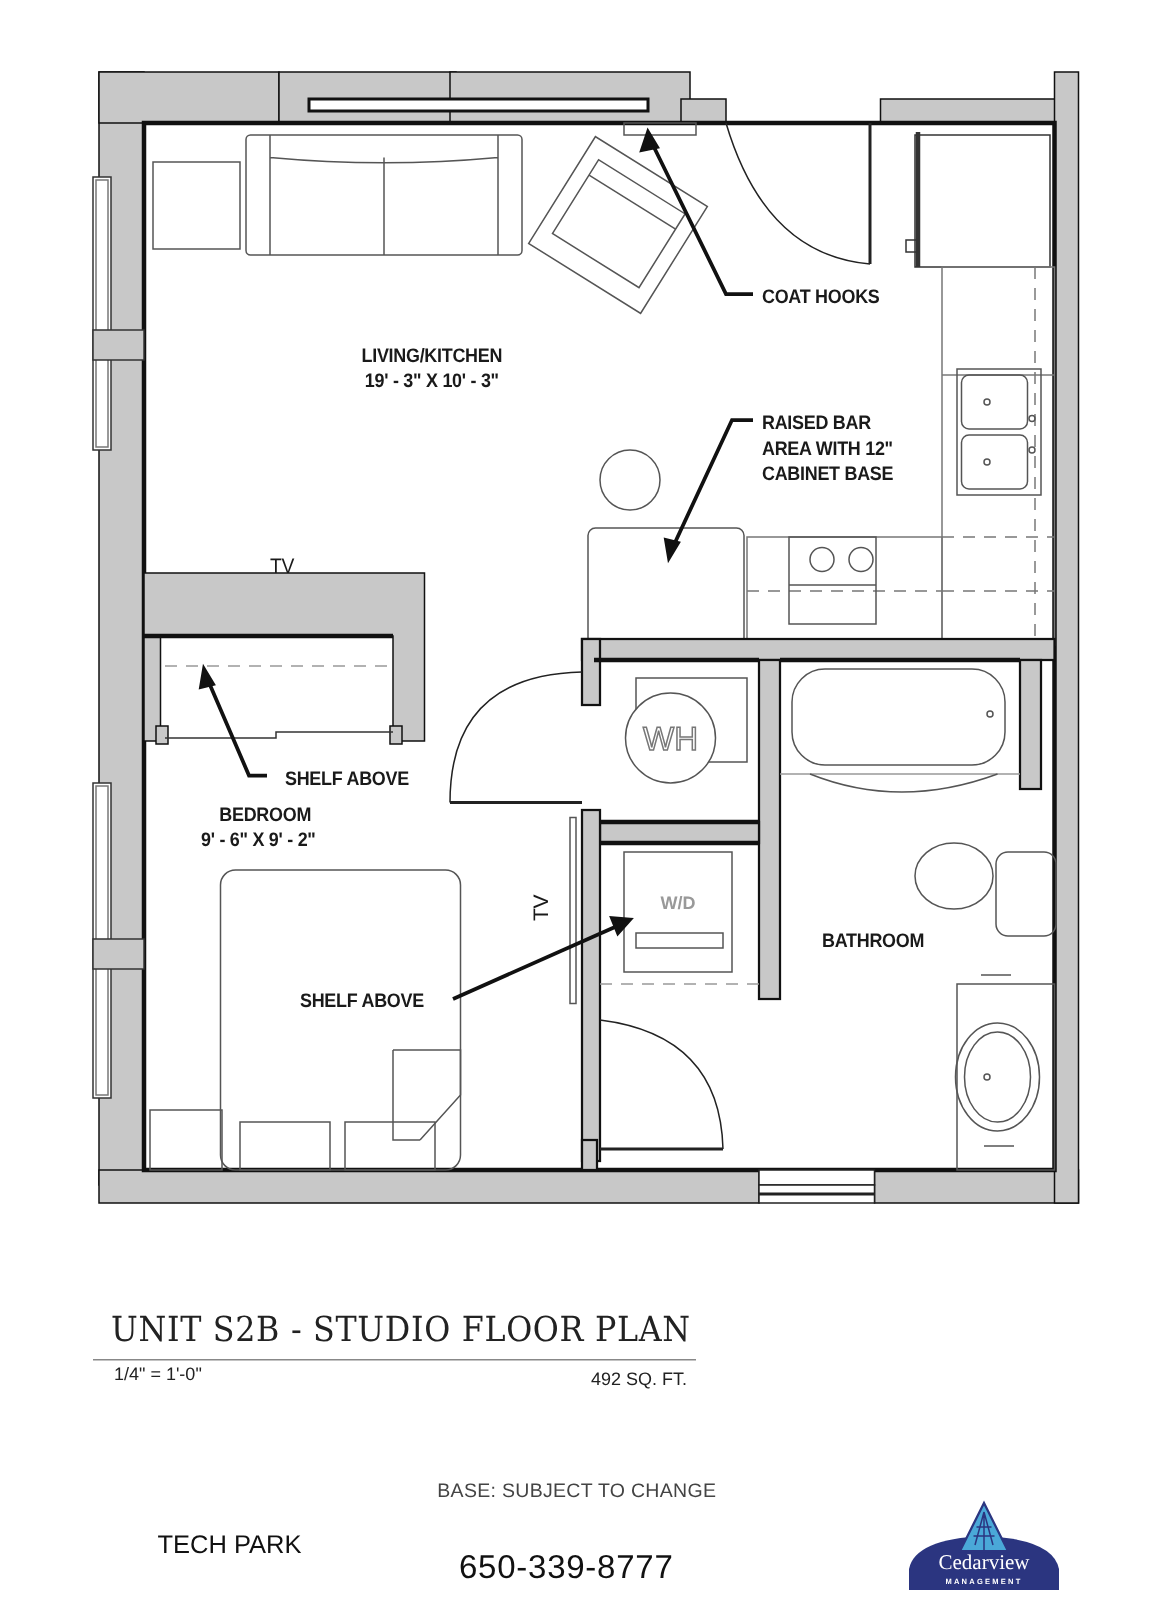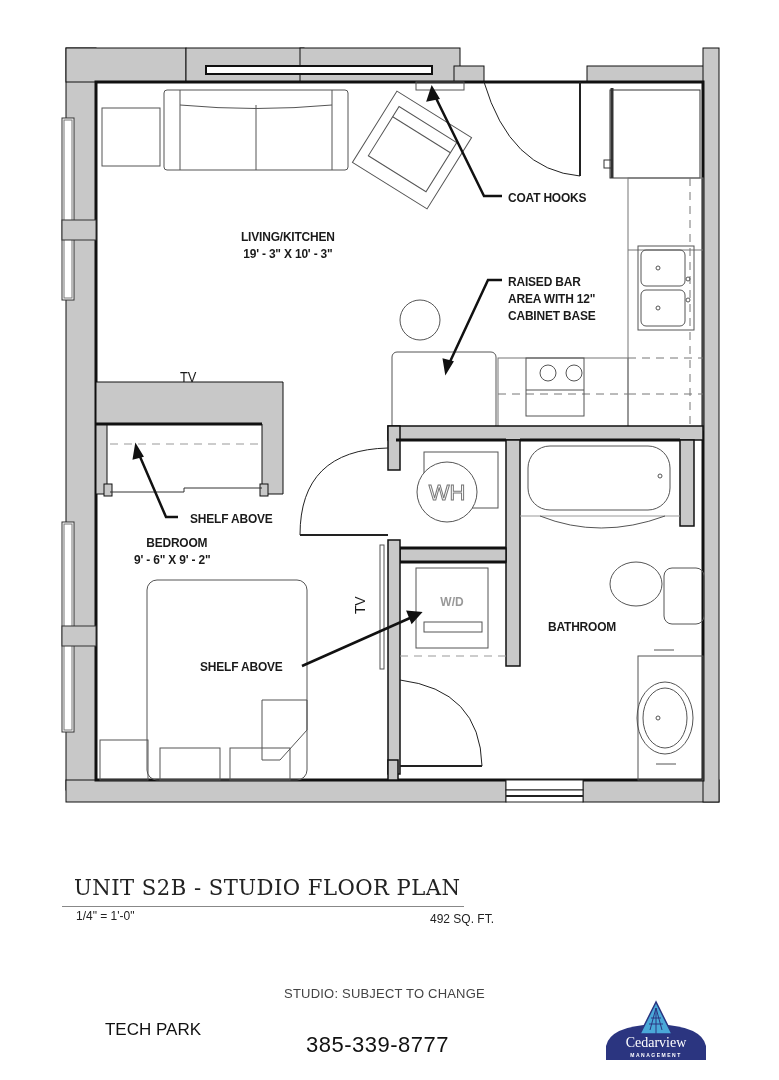--- a/index.html
+++ b/index.html
@@ -4,21 +4,21 @@
 <style>
   html, body { margin: 0; padding: 0; background: #ffffff; }
   body { width: 779px; height: 1080px; position: relative; overflow: hidden; font-family: "Liberation Sans", sans-serif; }
   #plan { position: absolute; left: 0; top: 0; width: 779px; height: 840px; }
   .lbl { position: absolute; font-family: "Liberation Sans", sans-serif; font-weight: bold; font-size: 13px; color: #1a1a1a; line-height: 17px; letter-spacing: -0.2px; transform: scaleX(0.92); transform-origin: left top; white-space: nowrap; }
   .lbl.center { text-align: center; }
   .lbl.plain { font-weight: normal; font-size: 14px; }
   .title { position: absolute; left: 74px; top: 874px; font-family: "DejaVu Serif", serif; font-size: 23px; color: #222; letter-spacing: 0.5px; font-weight: normal; white-space: nowrap; transform: scaleX(0.92); transform-origin: left top; }
   .title-rule { position: absolute; left: 62px; top: 906px; width: 402px; height: 1px; background: #888; }
   .scale { position: absolute; left: 76px; top: 909px; font-size: 12px; color: #222; }
-  .sqft { position: absolute; left: 394px; top: 912px; font-size: 12px; color: #222; margin-left: 36px; }
+  .sqft { position: absolute; left: 394px; top: 912px; font-size: 12px; color: #222; }
   .draft { position: absolute; left: 0; width: 779px; top: 986px; text-align: center; font-size: 13px; color: #444; letter-spacing: 0.2px; padding-left: 0; }
   .draft span { display: inline-block; margin-left: -10px; }
   .company { position: absolute; left: 78px; top: 1018px; font-size: 17px; color: #111; line-height: 23px; text-align: center; width: 150px; }
   .phone { position: absolute; left: 306px; top: 1032px; font-size: 22px; color: #111; letter-spacing: 0.5px; }
   .logo { position: absolute; left: 604px; top: 1000px; width: 104px; height: 62px; }
   .logo-text { position: absolute; left: 604px; top: 1035px; width: 104px; text-align: center; font-family: Liberation Serif, serif; font-size: 14px; color: #ffffff; }
   .logo-sub { position: absolute; left: 604px; top: 1052px; width: 104px; text-align: center; font-size: 5px; letter-spacing: 1.5px; color: #ffffff; font-weight: bold; }
 </style>
 </head>
 <body>
@@ -240,27 +240,27 @@
 
 <div class="lbl" style="left:200px; top:658px;">SHELF ABOVE</div>
 
 <div class="lbl" style="left:548px; top:618px;">BATHROOM</div>
 
 <div class="title">UNIT S2B - STUDIO FLOOR PLAN</div>
 <div class="title-rule"></div>
 <div class="scale">1/4" = 1'-0"</div>
 <div class="sqft">492 SQ. FT.</div>
 
-<div class="draft"><span>STUDIO: SUBJECT TO CHANGE</span></div>
+<div class="draft"><span>BASE: SUBJECT TO CHANGE</span></div>
 
 <div class="company">
   <div>TECH PARK</div>
 </div>
 
-<div class="phone">385-339-8777</div>
+<div class="phone">650-339-8777</div>
 
 <svg class="logo" viewBox="0 0 104 62" xmlns="http://www.w3.org/2000/svg">
   <path d="M 2 60 L 2 46 Q 6 26 52 24 Q 98 26 102 46 L 102 60 Z" fill="#2b3580"></path>
   <path d="M 52 2 L 36 34 L 68 34 Z" fill="#4aa8d8" stroke="#2b3580" stroke-width="1.5"></path>
   <path d="M 52 8 L 46 30 M 52 8 L 58 30 M 47 18 L 57 18 M 45 24 L 59 24 M 52 8 L 52 34" stroke="#2b3580" stroke-width="1"></path>
 </svg>
 <div class="logo-text">Cedarview</div>
 <div class="logo-sub">MANAGEMENT</div>
 
 </body></html>

